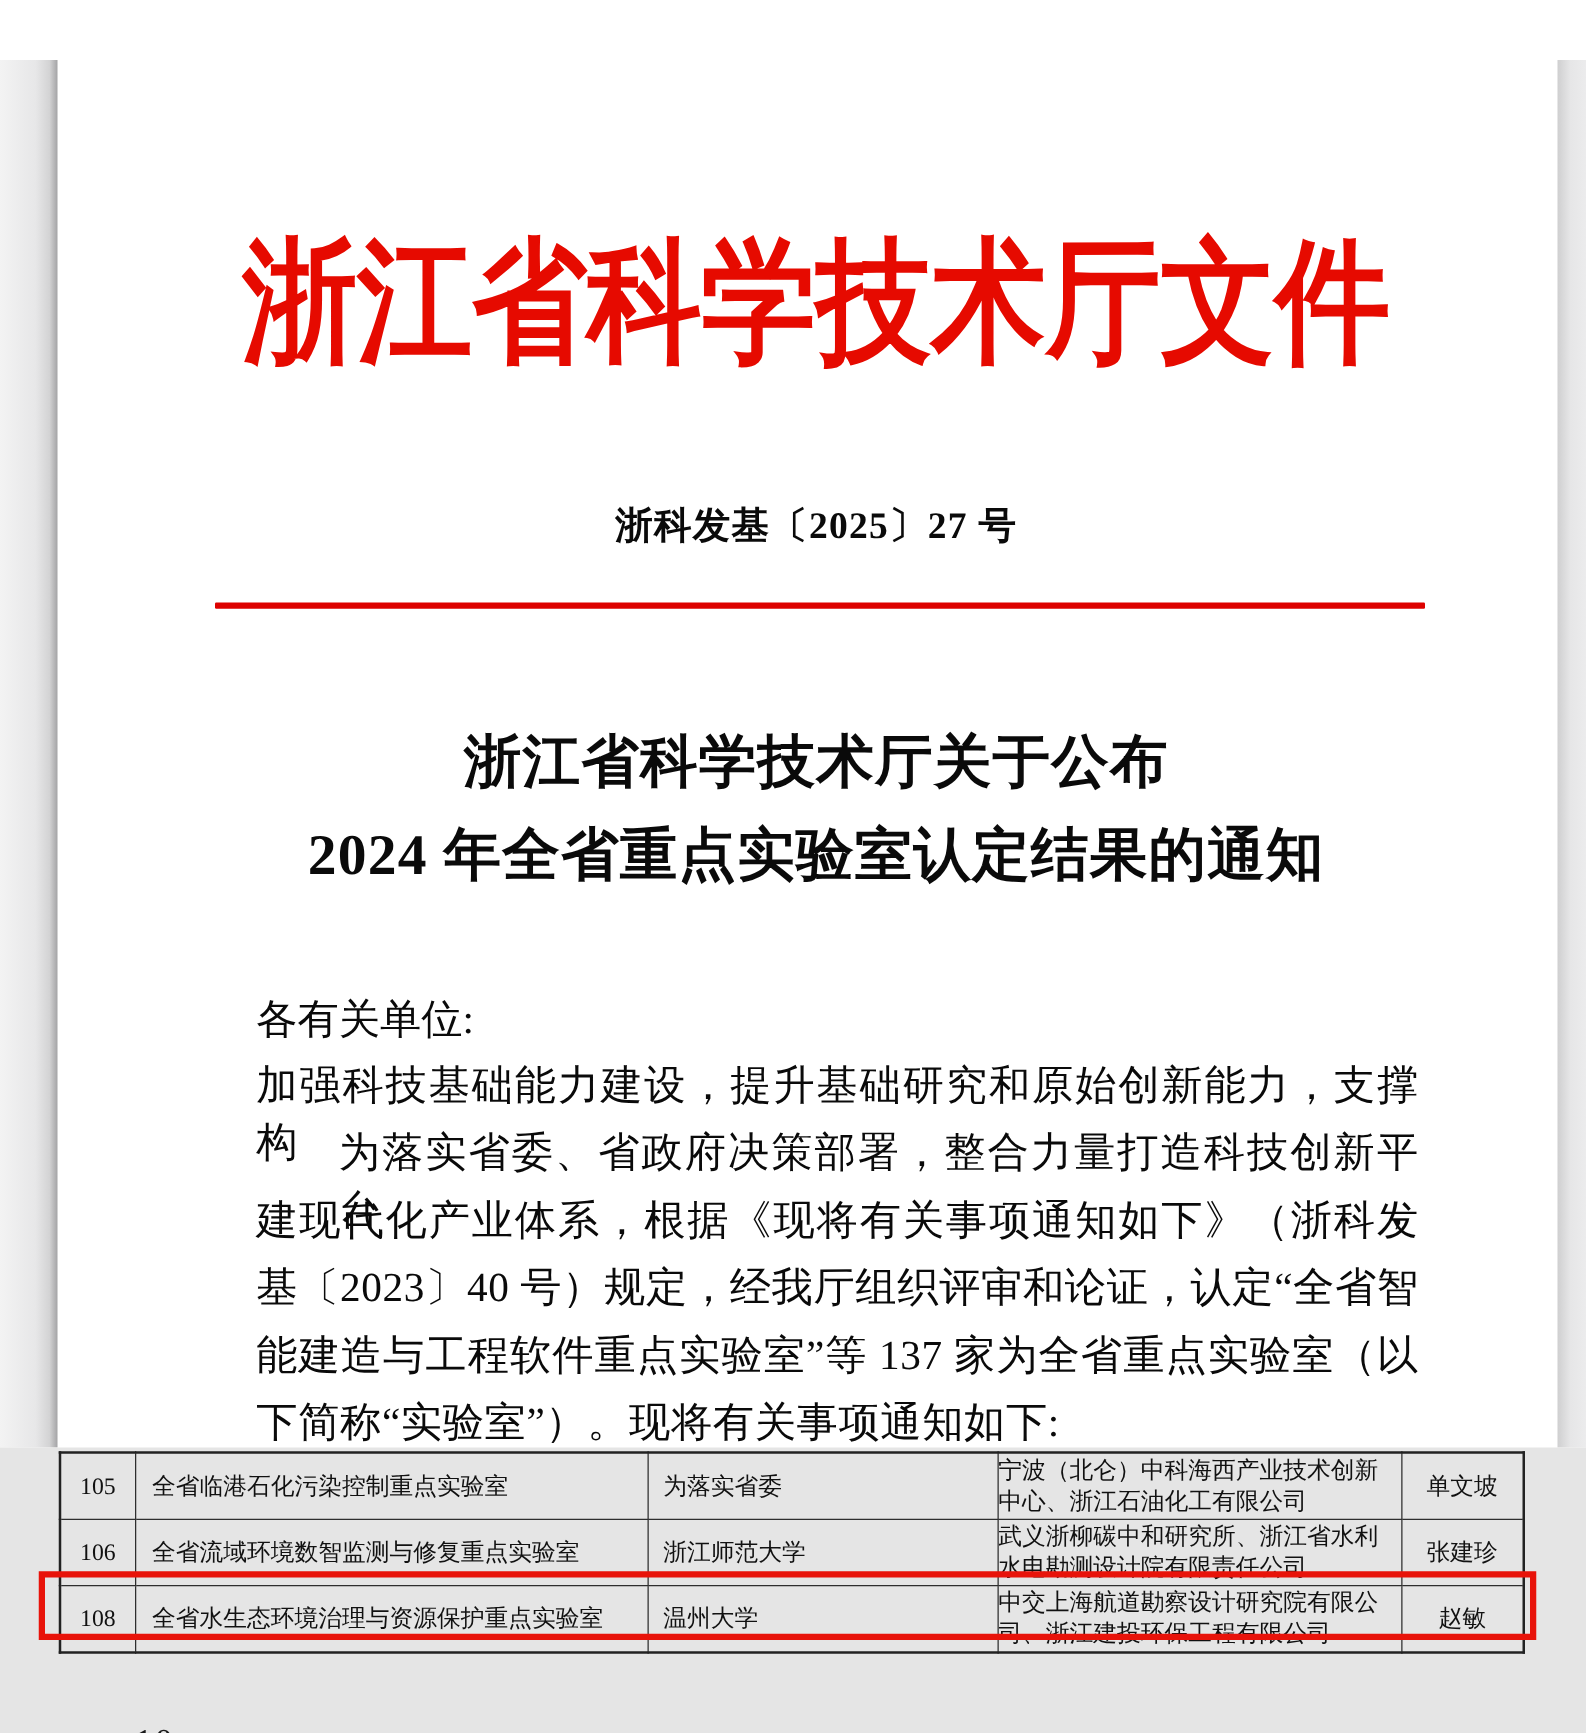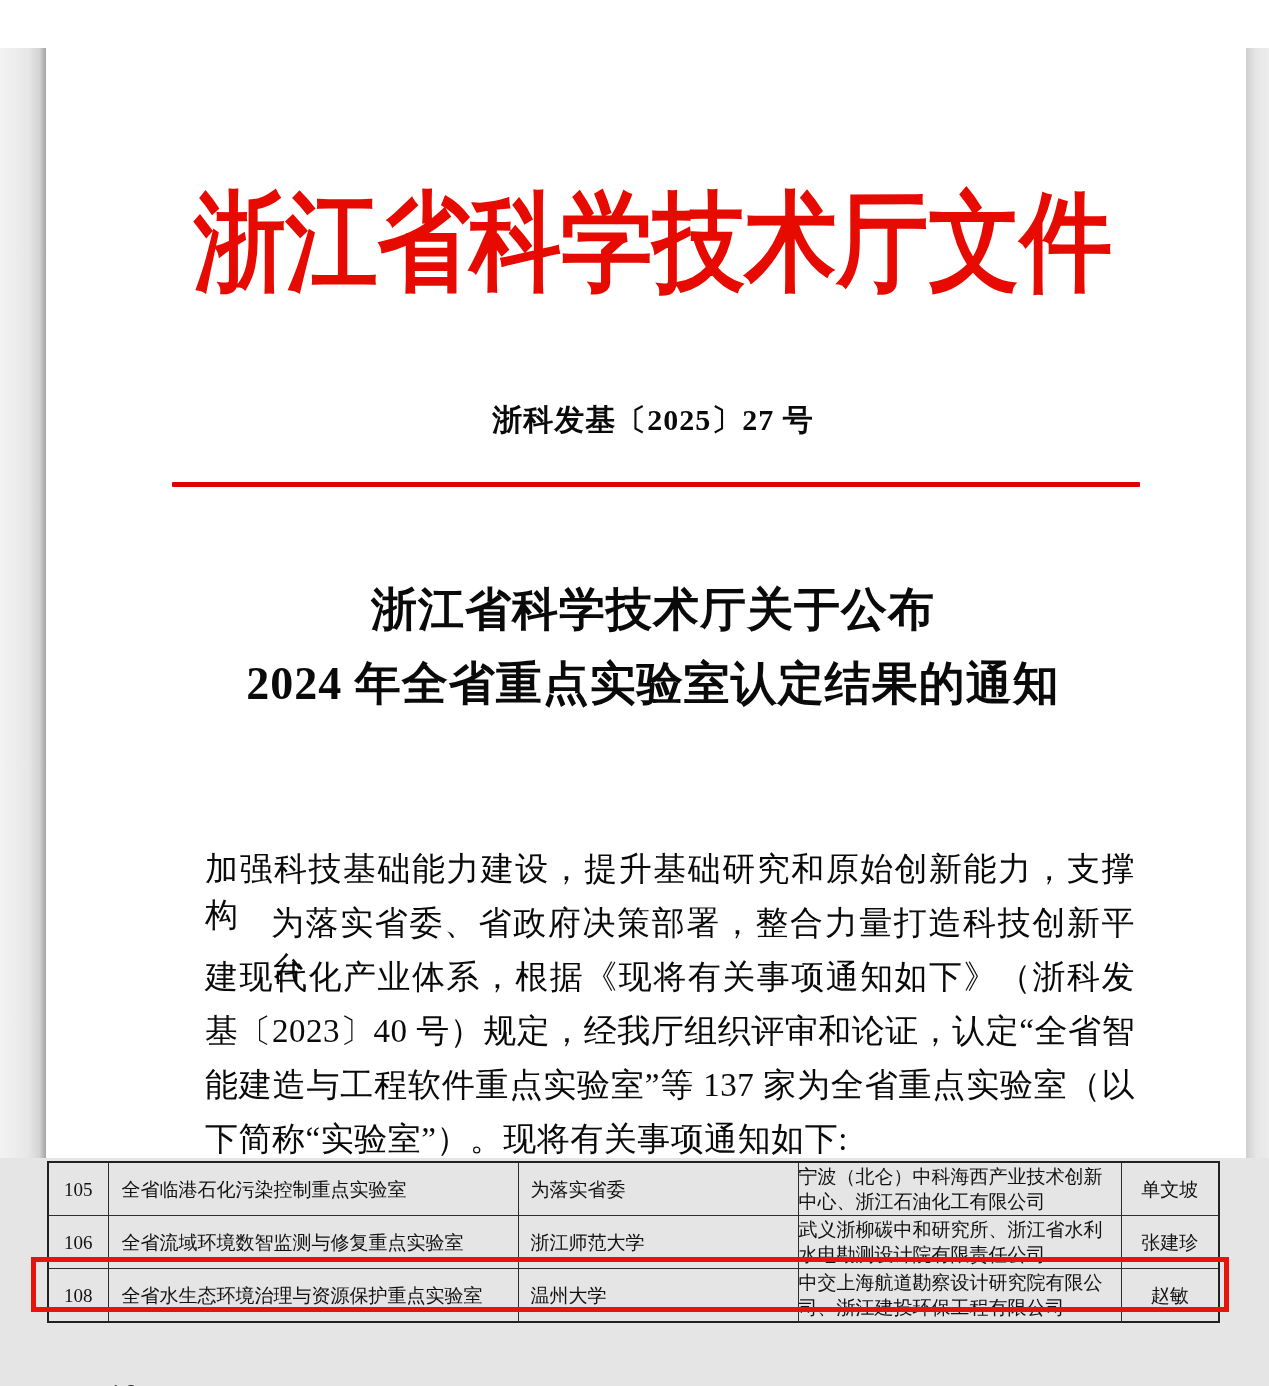--- a/index.html
+++ b/index.html
@@ -106,20 +106,21 @@
     <span class="stretch">浙江省科学技术厅文件</span>
   </div>
 
   <div class="center-zone doc-number">浙科发基〔2025〕27 号</div>
 
   <div class="red-rule"></div>
 
   <div class="center-zone notice-1">浙江省科学技术厅关于公布</div>
   <div class="center-zone notice-2">2024 年全省重点实验室认定结果的通知</div>
 
+  <div class="salutation">各有关单位:</div>
 
   <div class="body-block">
       <div class="body-line">加强科技基础能力建设，提升基础研究和原始创新能力，支撑构</div>
       <div class="body-line indent">为落实省委、省政府决策部署，整合力量打造科技创新平台，</div>
       <div class="body-line">建现代化产业体系，根据《现将有关事项通知如下》（浙科发</div>
       <div class="body-line">基〔2023〕40 号）规定，经我厅组织评审和论证，认定“全省智</div>
       <div class="body-line">能建造与工程软件重点实验室”等 137 家为全省重点实验室（以</div>
       <div class="body-line last">下简称“实验室”）。现将有关事项通知如下:</div>
     </div>
 

